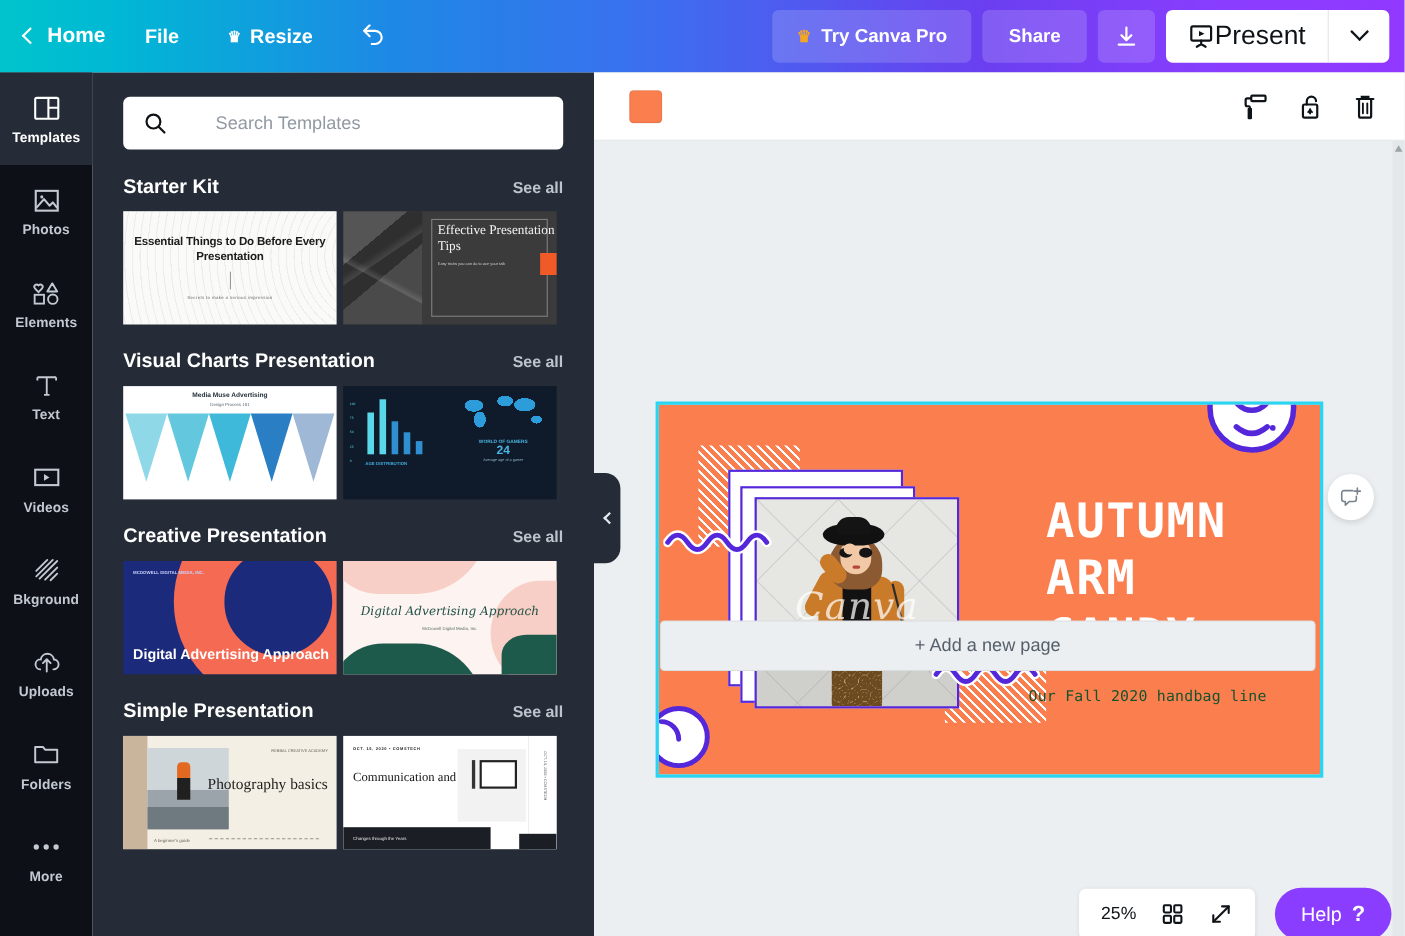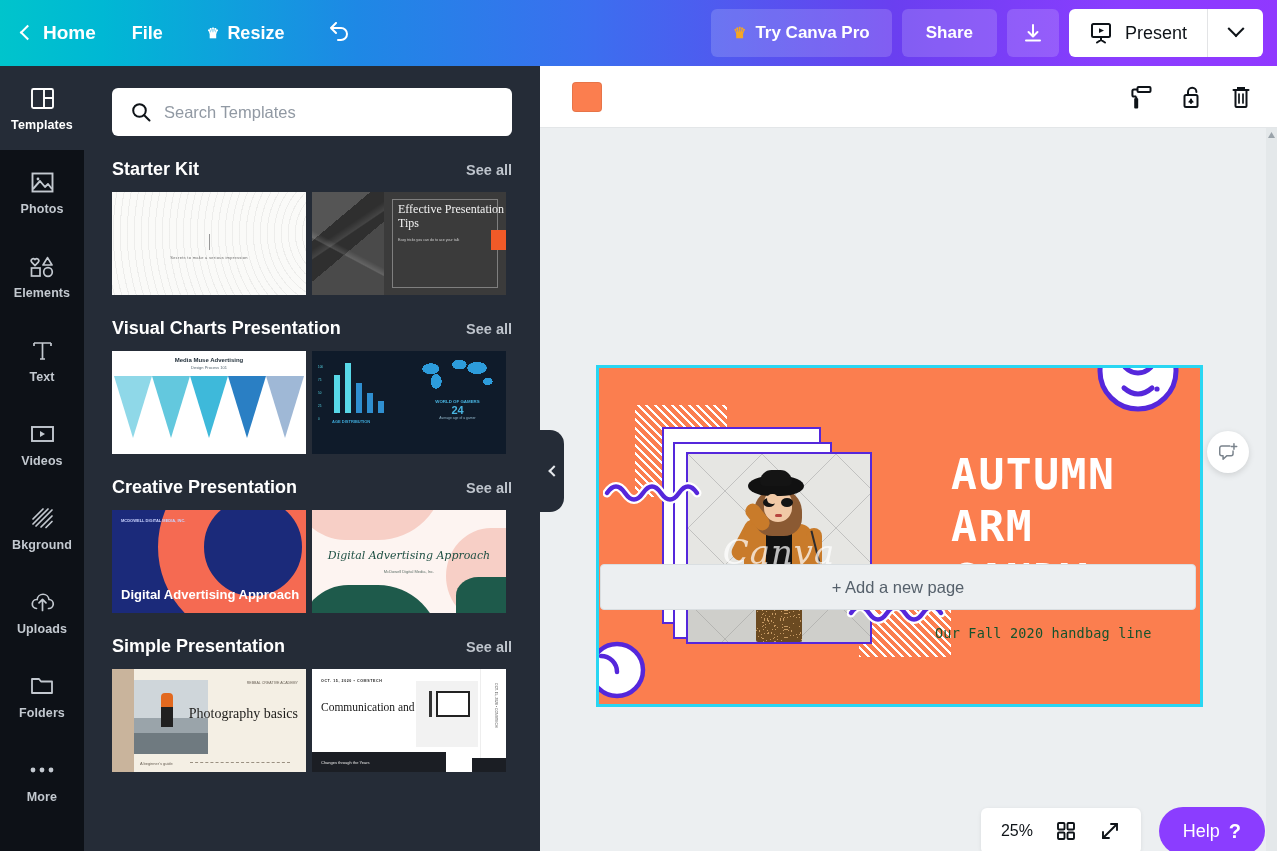--- a/index.html
+++ b/index.html
@@ -60,23 +60,23 @@
     background: rgba(255,255,255,0.16);
     width: 52px; height: 48px; border-radius: 6px;
     display: flex; align-items: center; justify-content: center;
     cursor: pointer; border: none;
   }
   .present-group {
     display: flex; align-items: center; background: #fff;
     height: 48px; border-radius: 6px; overflow: hidden;
   }
   .present-btn {
-    display: flex; align-items: center; gap: 12px;
+    display: flex; align-items: center; gap: 0;
     padding: 0 20px; height: 100%; color: #0E1318;
-    font-size: 18px; cursor: pointer;
+    font-size: 24px; cursor: pointer;
   }
   .present-caret {
     width: 56px; height: 100%;
     display: flex; align-items: center; justify-content: center;
     border-left: 1px solid #E3E4E6; cursor: pointer;
   }
   .cdown {
     width: 12px; height: 12px;
     border-right: 2.4px solid #0E1318; border-bottom: 2.4px solid #0E1318;
     transform: rotate(45deg) translate(-3px,-3px);
@@ -106,21 +106,21 @@
     position: absolute; top: 66px; left: 84px; width: 456px; height: 785px;
     background: #252C37; overflow: hidden;
   }
   .search-wrap { padding: 22px 28px 0 28px; }
   .search-box {
     display: flex; align-items: center; gap: 12px;
     background: #fff; height: 48px; border-radius: 6px; padding: 0 18px;
   }
   .search-box input {
     border: none; outline: none; font-size: 16.5px; color: #0E1318;
-    font-family: "Liberation Sans", sans-serif; flex: 1; background: transparent;
+    font-family: "Liberation Sans", sans-serif; flex: 1; background: transparent; margin-left: 32px;
   }
   .search-box input::placeholder { color: #9199A3; }
 
   .sec { padding: 0 28px; margin-top: 23px; }
   .sec-head {
     display: flex; align-items: baseline; justify-content: space-between;
     margin-bottom: 12px;
   }
   .sec-title { color: #fff; font-size: 18px; font-weight: bold; }
   .sec-all { color: #BEC4CC; font-size: 14.5px; font-weight: bold; cursor: pointer; }
@@ -603,20 +603,21 @@
 
     <div class="sec">
       <div class="sec-head">
         <span class="sec-title">Starter Kit</span>
         <span class="sec-all">See all</span>
       </div>
       <div class="thumbs">
         <div class="thumb t-essential">
           <div class="swirl"></div>
           <div style="position:relative;">
+            <div class="ttl">Essential Things to Do Before Every Presentation</div>
             <div class="bar"></div>
             <div class="sub">Secrets to make a serious impression</div>
           </div>
         </div>
         <div class="thumb t-effective">
           <div class="photo"></div>
           <div class="right">
             <div class="frame"></div>
             <div class="ttl">Effective Presentation Tips</div>
             <div class="sub">Easy tricks you can do to ace your talk</div>

